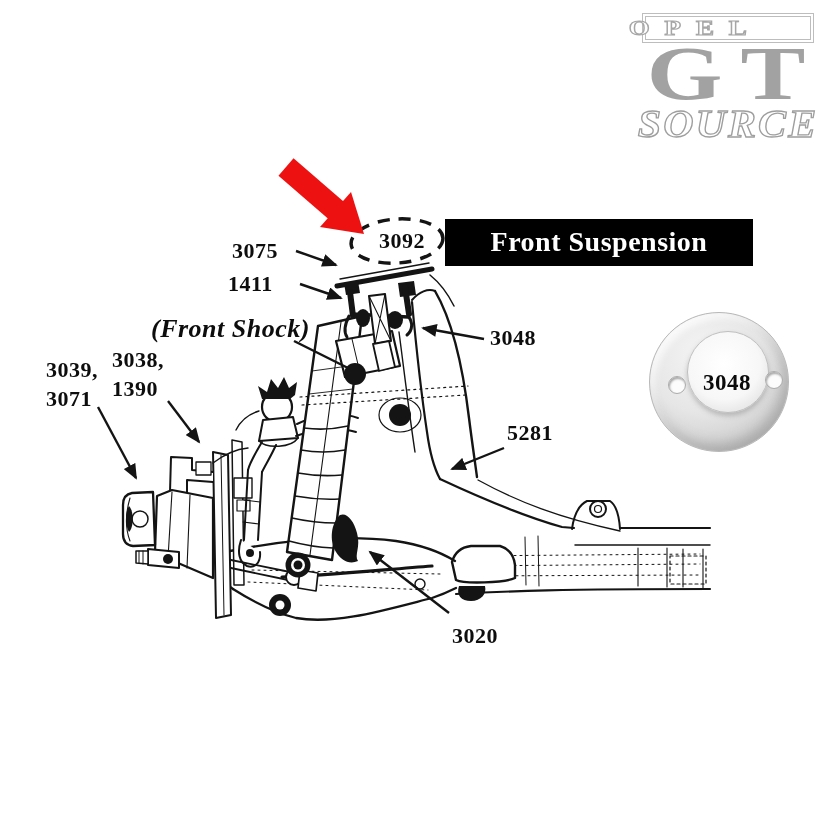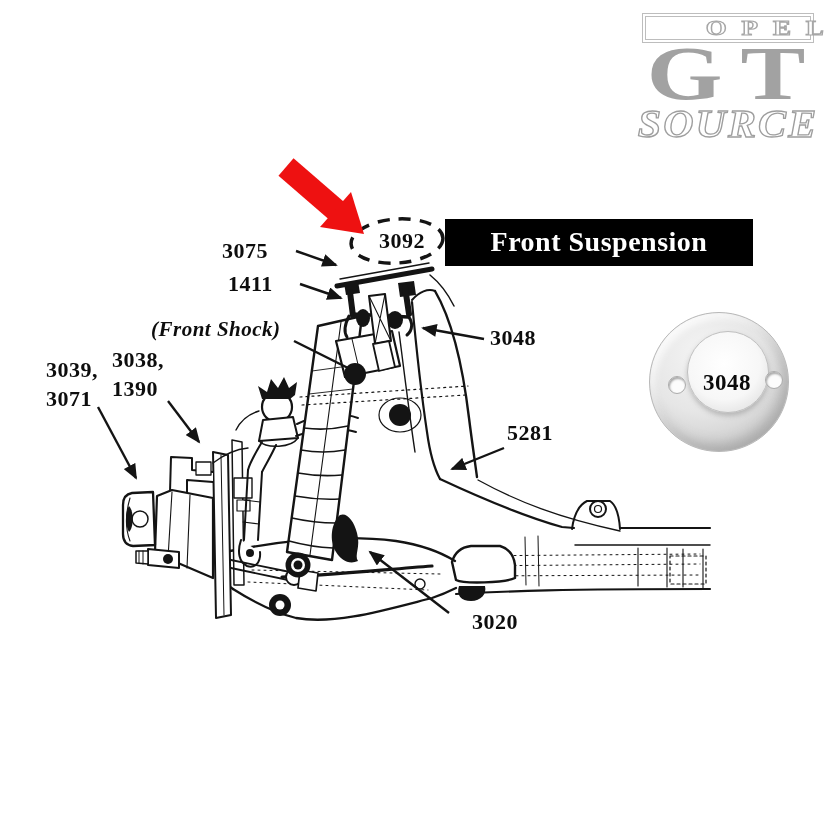--- a/index.html
+++ b/index.html
@@ -3,40 +3,40 @@
 <meta charset="utf-8">
 <style>
   html,body { margin:0; padding:0; background:#ffffff; }
   .stage { position:relative; width:840px; height:840px; background:#ffffff; overflow:hidden;
            font-family:"Liberation Serif", serif; }
   svg.art { position:absolute; left:0; top:0; }
 
   
   .plabel { position:absolute; font-weight:bold; font-size:22px; color:#0d0d0d;
             letter-spacing:0.5px; white-space:nowrap; line-height:26px; }
-  #lbl-3075 { left:222px; top:238px; }
+  #lbl-3075 { left:232px; top:238px; }
   #lbl-3076 { left:228px; top:271px; }
-  #lbl-front-shock { left:151px; top:316px; font-style:italic; font-size:21px; }
+  #lbl-front-shock { left:151px; top:316px; font-style:italic; font-size:26px; }
   #lbl-3039 { left:46px;  top:346px; line-height:29px;margin-top:9px; }
   #lbl-3038 { left:112px; top:345px; line-height:29px; }
   #lbl-3048 { left:490px; top:325px; }
   #lbl-3085 { left:507px; top:420px; }
-  #lbl-3020 { left:452px; top:609px;margin-left:20px; }
+  #lbl-3020 { left:452px; top:623px; }
   #lbl-3092 { left:369px; top:228px; width:56px; text-align:right; }
 
   
   .banner { position:absolute; left:445px; top:219px; width:308px; height:47px;
             background:#000000; color:#ffffff; font-weight:bold; font-size:28px;
             text-align:center; line-height:46px; letter-spacing:0.5px; }
 
   
   .logo { position:absolute; left:626px; top:13px; width:204px; text-align:center; }
   .opel-badge { position:relative; margin:0 auto; width:170px; height:28px; border:1px solid #bdbdbd; background:#ffffff; }
   .opel-badge .inner { position:absolute; left:2px; right:2px; top:2px; bottom:2px;
-            border:1px solid #bdbdbd; display:flex; align-items:center; justify-content:flex-end; overflow:visible; }
+            border:1px solid #bdbdbd; display:flex; align-items:center; justify-content:flex-start; overflow:visible; }
   .opel-text { font-weight:bold; font-size:20px; letter-spacing:11px; margin-right:-11px;
             color:#ffffff; -webkit-text-stroke:1.1px #a6a6a6; transform:scaleX(1.35); }
   .gt-text { margin-top:2px; font-weight:bold; font-size:76px; line-height:56px;
             color:#a2a2a2; letter-spacing:14px; margin-right:-14px; transform:scaleX(1.28); transform-origin:50% 50%; }
   .source-text { margin-top:5px; font-style:italic; font-weight:bold; font-size:40px; line-height:36px;
             color:#ffffff; -webkit-text-stroke:1.3px #9e9e9e; letter-spacing:2px; transform:scaleX(1.05); }
 
   
   .washer { position:absolute; left:649px; top:312px; width:140px; height:140px; }
   .washer-outer { position:absolute; left:0; top:0; right:0; bottom:0; border-radius:50%;

